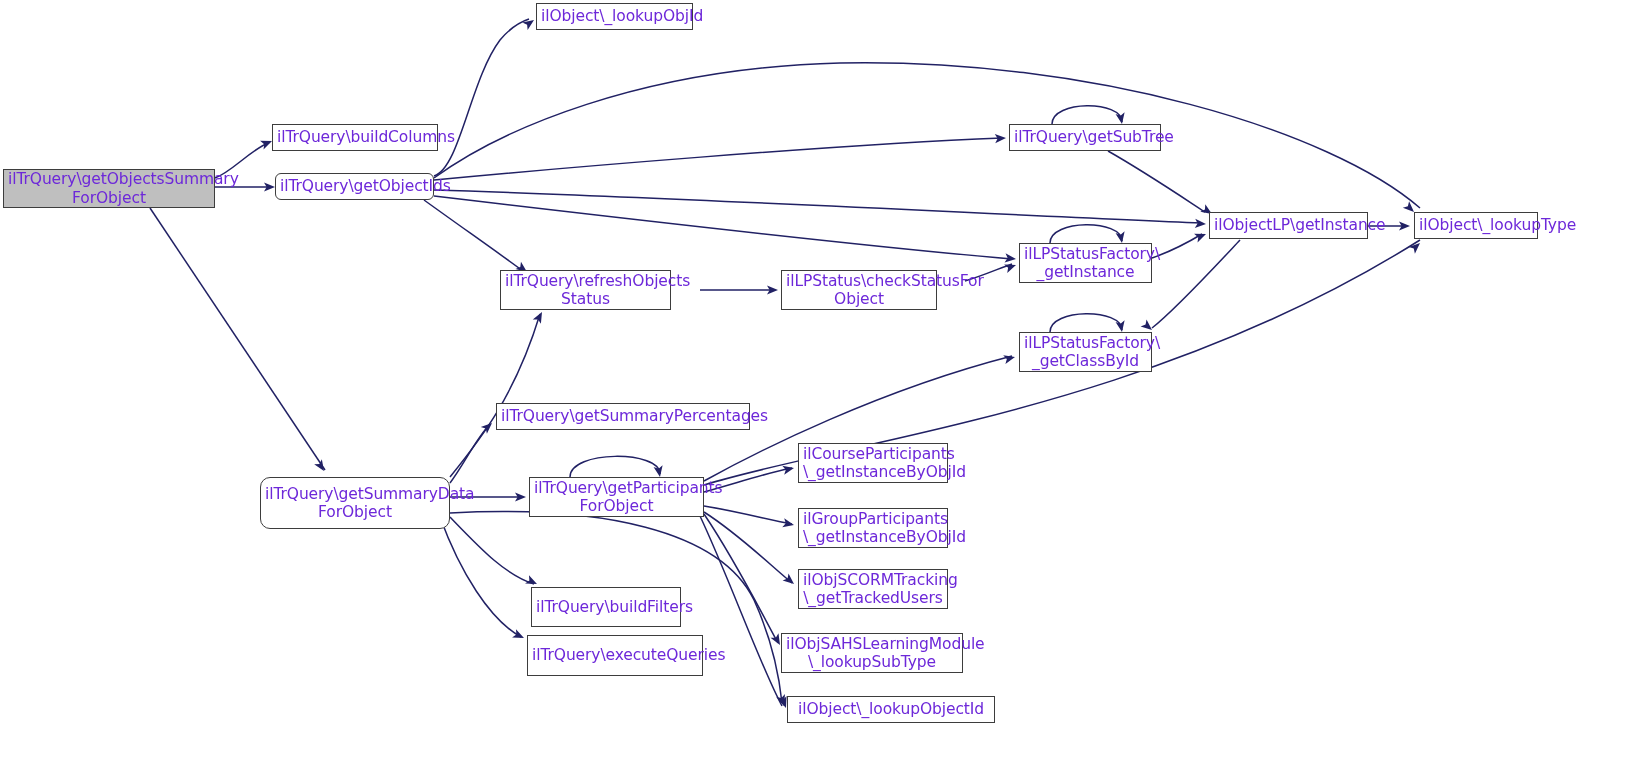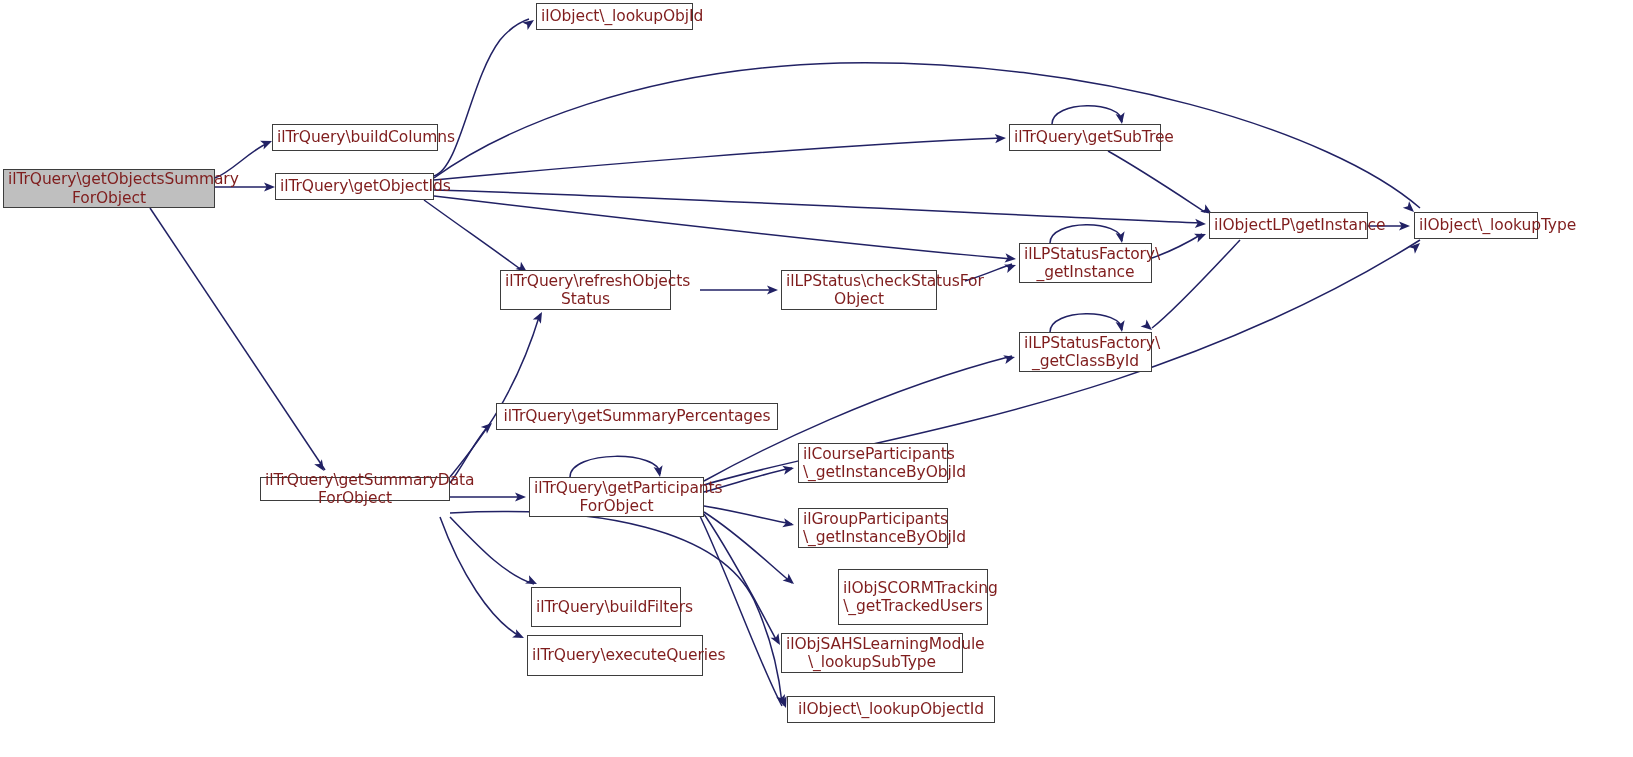--- a/index.html
+++ b/index.html
@@ -26,21 +26,21 @@
   }
   .node {
     position: absolute;
     box-sizing: border-box;
     background: #ffffff;
     border: 1.6px solid #3d3d3d;
     display: flex;
     align-items: center;
     justify-content: center;
     text-align: center;
-    color: #7f1d1d;
+    color: #6d28d9;
     font-size: 15.5px;
     line-height: 1.18;
     letter-spacing: -0.1px;
     white-space: pre-line;
     padding: 0 4px;
   }
   .node.root {
     background: #bfbfbf;
     border-color: #3d3d3d;
   }
@@ -117,42 +117,42 @@
       <path d="M 0,0 L -11,-4.6 L -8.4,0 L -11,4.6 Z" fill="#212164" transform="translate(794,525) rotate(12)"></path>
       <path d="M 0,0 L -11,-4.6 L -8.4,0 L -11,4.6 Z" fill="#212164" transform="translate(794,584) rotate(40)"></path>
       <path d="M 0,0 L -11,-4.6 L -8.4,0 L -11,4.6 Z" fill="#212164" transform="translate(780,645) rotate(60)"></path>
       <path d="M 0,0 L -11,-4.6 L -8.4,0 L -11,4.6 Z" fill="#212164" transform="translate(786,708) rotate(70)"></path>
     </svg>
   <div id="node-layer">
       <div class="node root" style="left: 3px; top: 169px; width: 212px; height: 39px;"><span class="node-label">ilTrQuery\getObjectsSummary
 ForObject</span></div>
       <div class="node" style="left: 536px; top: 3px; width: 157px; height: 27px;"><span class="node-label">ilObject\_lookupObjId</span></div>
       <div class="node" style="left: 272px; top: 124px; width: 166px; height: 27px;"><span class="node-label">ilTrQuery\buildColumns</span></div>
-      <div class="node" style="left: 275px; top: 173px; width: 159px; height: 27px;"><span class="node-label">ilTrQuery\getObjectIds</span></div>
+      <div class="node" style="left: 275px; top: 173px; width: 159px; height: 27px; border-radius: 6px;"><span class="node-label">ilTrQuery\getObjectIds</span></div>
       <div class="node" style="left: 1009px; top: 124px; width: 152px; height: 27px; text-align: right;"><span class="node-label">ilTrQuery\getSubTree</span></div>
       <div class="node" style="left: 1209px; top: 212px; width: 159px; height: 27px;"><span class="node-label">ilObjectLP\getInstance</span></div>
       <div class="node" style="left: 1414px; top: 212px; width: 124px; height: 27px;"><span class="node-label">ilObject\_lookupType</span></div>
       <div class="node" style="left: 1019px; top: 243px; width: 133px; height: 40px;"><span class="node-label">ilLPStatusFactory\
 _getInstance</span></div>
       <div class="node" style="left: 1019px; top: 332px; width: 133px; height: 40px;"><span class="node-label">ilLPStatusFactory\
 _getClassById</span></div>
       <div class="node" style="left: 500px; top: 270px; width: 171px; height: 40px;"><span class="node-label">ilTrQuery\refreshObjects
 Status</span></div>
       <div class="node" style="left: 781px; top: 270px; width: 156px; height: 40px;"><span class="node-label">ilLPStatus\checkStatusFor
 Object</span></div>
-      <div class="node" style="left: 496px; top: 403px; width: 282px; height: 27px;"><span class="node-label">ilTrQuery\getSummaryPercentages</span></div>
-      <div class="node" style="left: 260px; top: 477px; width: 190px; height: 24px;"><span class="node-label">ilTrQuery\getSummaryData
+      <div class="node" style="left: 496px; top: 403px; width: 254px; height: 27px;"><span class="node-label">ilTrQuery\getSummaryPercentages</span></div>
+      <div class="node" style="left: 260px; top: 477px; width: 190px; height: 52px; border-radius: 10px;"><span class="node-label">ilTrQuery\getSummaryData
 ForObject</span></div>
       <div class="node" style="left: 529px; top: 477px; width: 175px; height: 40px;"><span class="node-label">ilTrQuery\getParticipants
 ForObject</span></div>
       <div class="node" style="left: 798px; top: 443px; width: 150px; height: 40px;"><span class="node-label">ilCourseParticipants
 \_getInstanceByObjId</span></div>
       <div class="node" style="left: 798px; top: 508px; width: 150px; height: 40px;"><span class="node-label">ilGroupParticipants
 \_getInstanceByObjId</span></div>
-      <div class="node" style="left: 798px; top: 569px; width: 150px; height: 56px; margin-left: 40px;"><span class="node-label">ilObjSCORMTracking
+      <div class="node" style="left: 798px; top: 569px; width: 150px; height: 40px;"><span class="node-label">ilObjSCORMTracking
 \_getTrackedUsers</span></div>
       <div class="node" style="left: 781px; top: 633px; width: 182px; height: 40px;"><span class="node-label">ilObjSAHSLearningModule
 \_lookupSubType</span></div>
       <div class="node" style="left: 787px; top: 696px; width: 208px; height: 27px;"><span class="node-label">ilObject\_lookupObjectId</span></div>
       <div class="node" style="left: 531px; top: 587px; width: 150px; height: 40px;"><span class="node-label">ilTrQuery\buildFilters</span></div>
       <div class="node" style="left: 527px; top: 635px; width: 176px; height: 41px;"><span class="node-label">ilTrQuery\executeQueries</span></div>
     </div>
 </div>
 
 </body></html>

